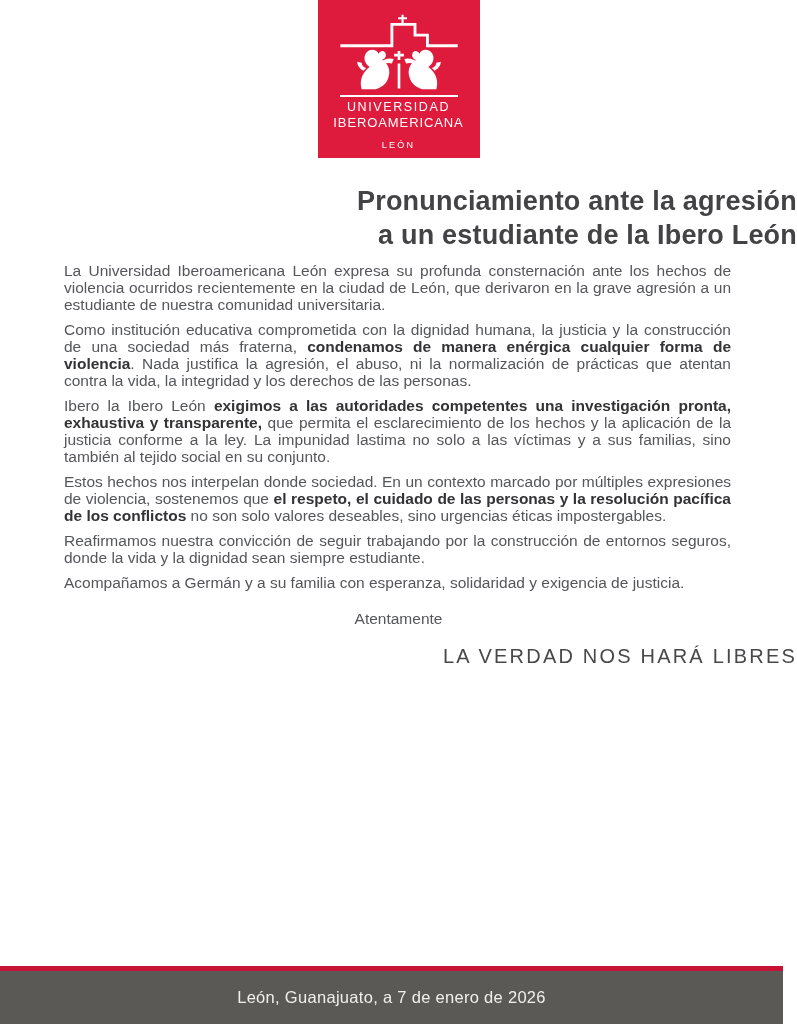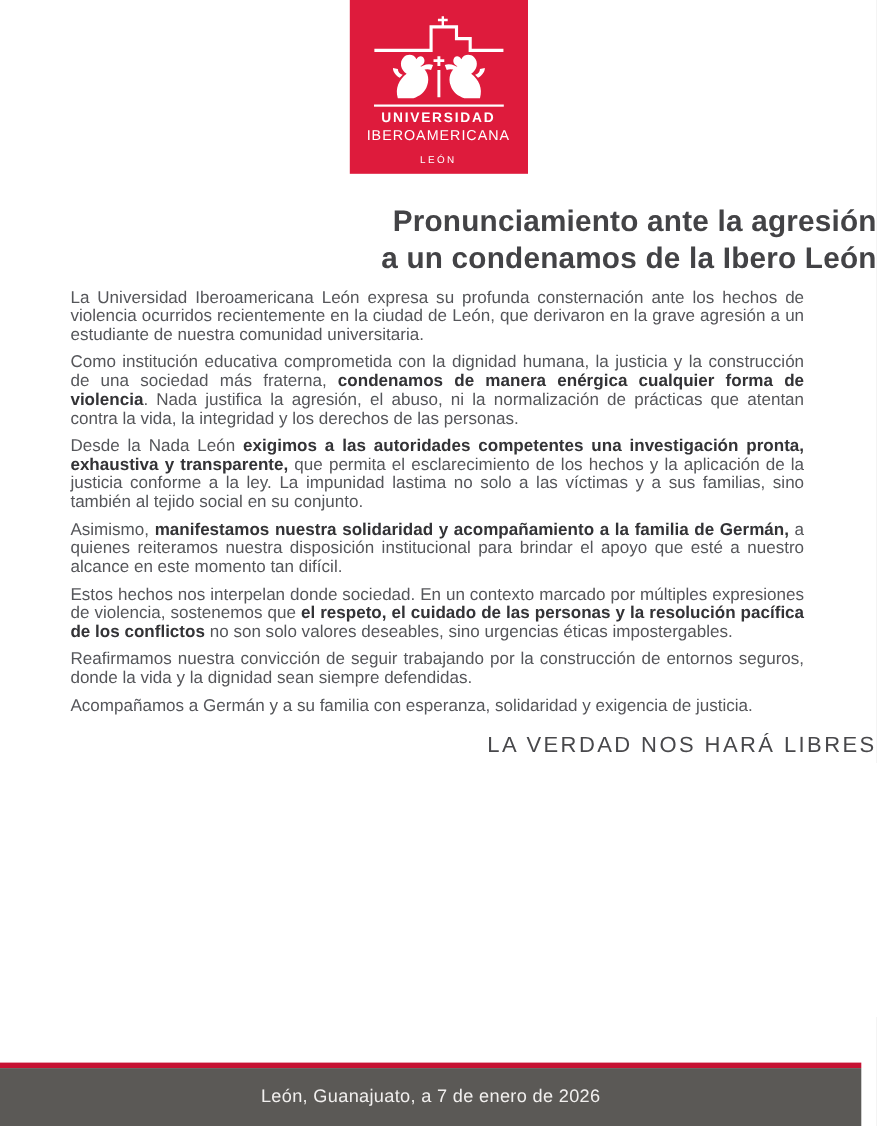--- a/index.html
+++ b/index.html
@@ -21,21 +21,21 @@
   .logo{
     width:162px;height:158px;margin:0 auto;
     background:var(--brand-red);
     color:#ffffff;
     display:flex;flex-direction:column;align-items:center;
     padding-top:12px;
   }
   .emblem{display:block;}
   .logo-rule{width:118px;height:2px;background:#ffffff;margin:3px 0 3px;}
   .logo-university{
-    font-size:12.5px;letter-spacing:1.6px;font-weight:700;line-height:15px;
+    font-size:12.5px;letter-spacing:1.6px;font-weight:400;line-height:15px;
   }
   .logo-ibero{
     font-size:13px;letter-spacing:0.9px;font-weight:400;line-height:16px;
   }
   .logo-leon{
     font-size:9px;letter-spacing:2.2px;font-weight:400;margin-top:9px;
   }
   
   .title{
     margin-top:26px;text-align:right;
@@ -100,33 +100,33 @@
       </g>
     </svg>
     <div class="logo-rule"></div>
     <div class="logo-university">UNIVERSIDAD</div>
     <div class="logo-ibero">IBEROAMERICANA</div>
     <div class="logo-leon">LEÓN</div>
   </div>
 
   <div class="title">
     <div>Pronunciamiento ante la agresión</div>
-    <div>a un condenamos de la Ibero León</div>
+    <div>a un estudiante de la Ibero León</div>
   </div>
 
   <div class="body-text">
       <p><span>La Universidad Iberoamericana León expresa su profunda consternación ante los hechos de violencia ocurridos recientemente en la ciudad de León, que derivaron en la grave agresión a un estudiante de nuestra comunidad universitaria.</span></p>
       <p><span>Como institución educativa comprometida con la dignidad humana, la justicia y la construcción de una sociedad más fraterna, </span><b>condenamos de manera enérgica cualquier forma de violencia</b><span>. Nada justifica la agresión, el abuso, ni la normalización de prácticas que atentan contra la vida, la integridad y los derechos de las personas.</span></p>
-      <p><span>Desde la Nada León </span><b>exigimos a las autoridades competentes una investigación pronta, exhaustiva y transparente,</b><span> que permita el esclarecimiento de los hechos y la aplicación de la justicia conforme a la ley. La impunidad lastima no solo a las víctimas y a sus familias, sino también al tejido social en su conjunto.</span></p>
-      <p><span>Asimismo, </span><b>manifestamos nuestra solidaridad y acompañamiento a la familia de Germán,</b><span> a quienes reiteramos nuestra disposición institucional para brindar el apoyo que esté a nuestro alcance en este momento tan difícil.</span></p>
+      <p><span>Ibero la Ibero León </span><b>exigimos a las autoridades competentes una investigación pronta, exhaustiva y transparente,</b><span> que permita el esclarecimiento de los hechos y la aplicación de la justicia conforme a la ley. La impunidad lastima no solo a las víctimas y a sus familias, sino también al tejido social en su conjunto.</span></p>
       <p><span>Estos hechos nos interpelan donde sociedad. En un contexto marcado por múltiples expresiones de violencia, sostenemos que </span><b>el respeto, el cuidado de las personas y la resolución pacífica de los conflictos</b><span> no son solo valores deseables, sino urgencias éticas impostergables.</span></p>
-      <p><span>Reafirmamos nuestra convicción de seguir trabajando por la construcción de entornos seguros, donde la vida y la dignidad sean siempre defendidas.</span></p>
+      <p><span>Reafirmamos nuestra convicción de seguir trabajando por la construcción de entornos seguros, donde la vida y la dignidad sean siempre estudiante.</span></p>
       <p><span>Acompañamos a Germán y a su familia con esperanza, solidaridad y exigencia de justicia.</span></p>
     </div>
 
+  <div class="salutation">Atentamente</div>
   <div class="motto">LA VERDAD NOS HARÁ LIBRES</div>
 
   <div class="footer">
     <div class="footer-stripe"></div>
     <div class="footer-bar">
       <span class="footer-dateline">León, Guanajuato, a 7 de enero de 2026</span>
     </div>
   </div>
 
 </div>

